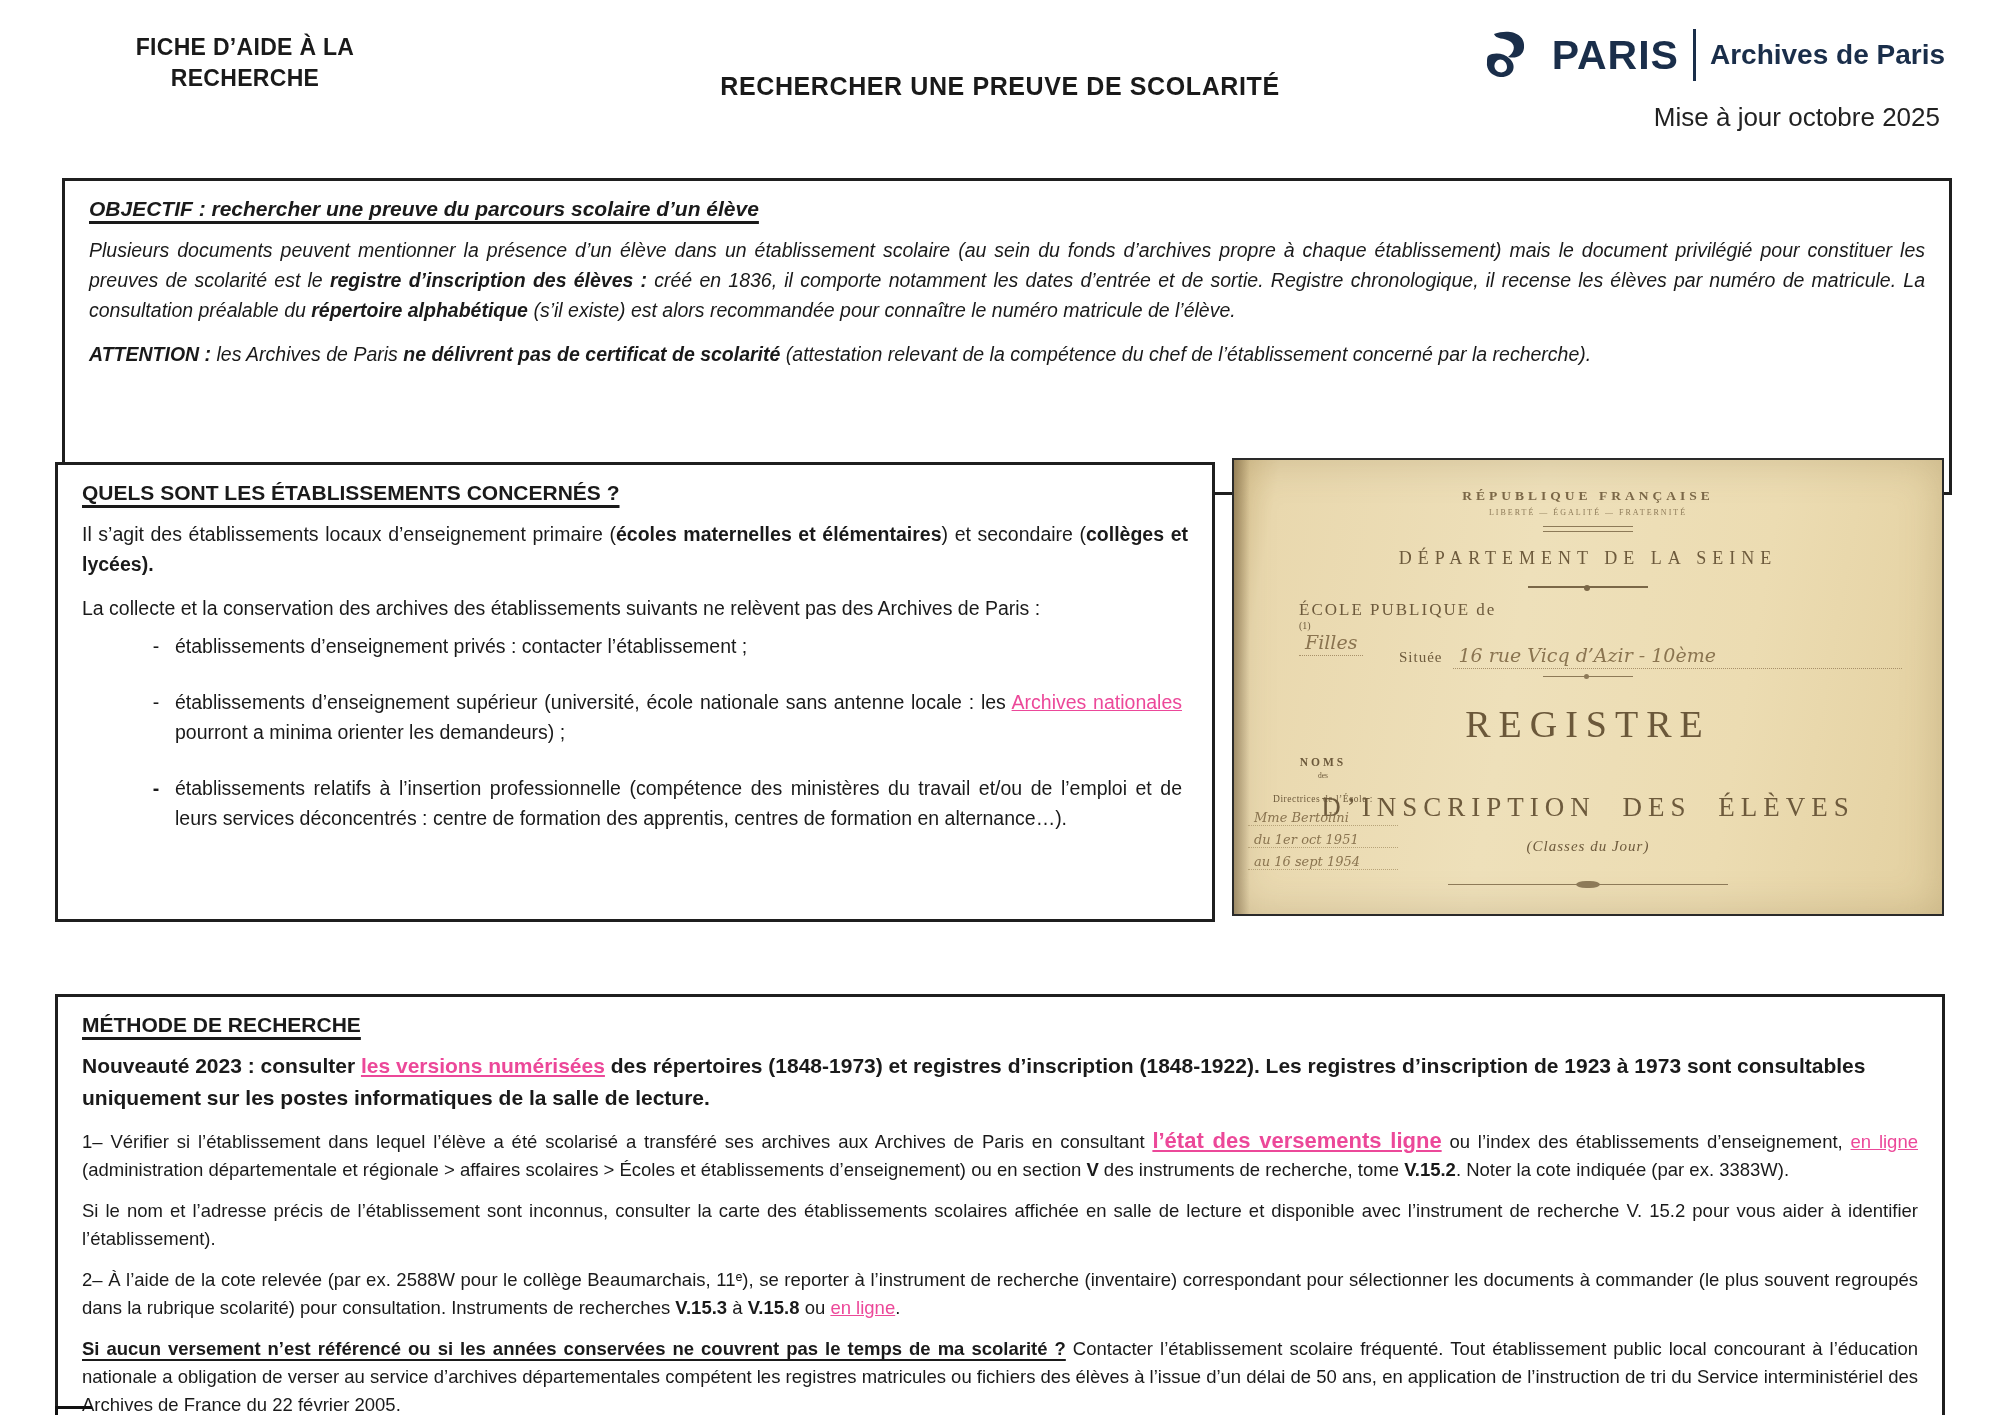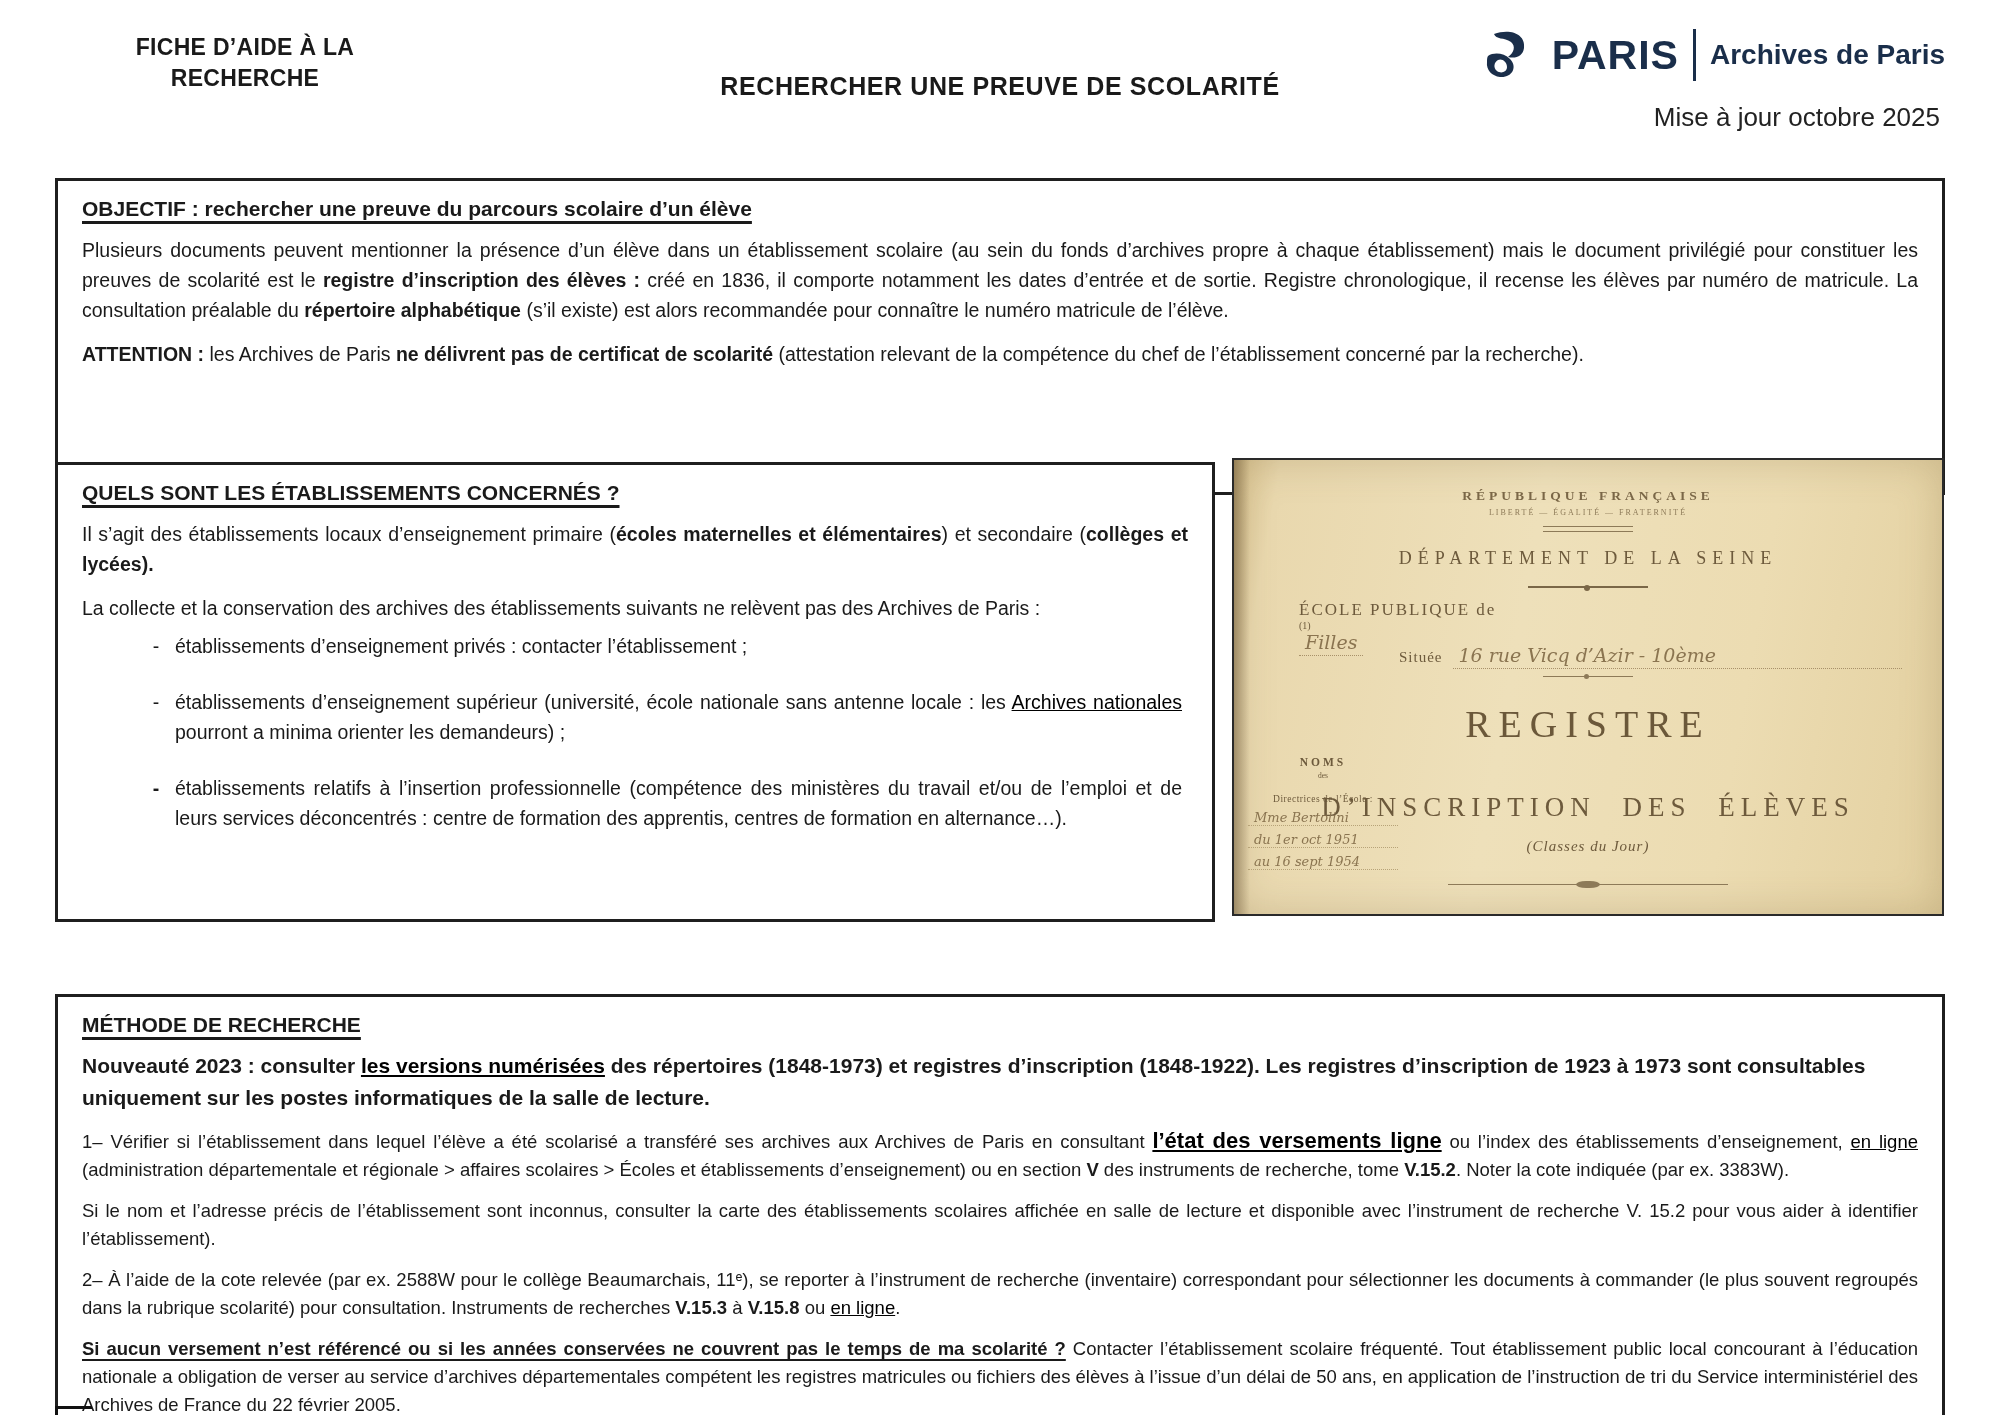--- a/index.html
+++ b/index.html
@@ -12,34 +12,34 @@
   .main-title{position:absolute;left:500px;top:72px;width:1000px;text-align:center;
     font-size:25px;font-weight:700;letter-spacing:.6px;}
   .brand{position:absolute;right:55px;top:26px;display:flex;align-items:center;gap:14px;color:#1a2e4a;}
   .brand .city{font-size:41px;font-weight:800;letter-spacing:1px;}
   .brand .sep{width:3px;height:52px;background:#1a2e4a;}
   .brand .dept{font-size:28px;font-weight:700;}
   .updated{position:absolute;right:60px;top:102px;font-size:26px;color:#222;}
 
   
   .box{position:absolute;border:3px solid #1f1f1f;background:#fff;box-sizing:border-box;padding:12px 24px 10px 24px;}
-  #box-objectif{left:55px;top:178px;width:1890px;height:317px;}
+  #box-objectif{left:62px;top:178px;width:1890px;height:317px;font-style:italic;}
   #box-etab{left:55px;top:462px;width:1160px;height:460px;}
   #box-methode{left:55px;top:956px;width:1890px;height:446px;margin-top:38px;}
 
   .box h2{margin:4px 0 10px 0;font-size:21px;font-weight:700;
     text-decoration:underline;text-decoration-thickness:2.5px;text-underline-offset:5px;}
   .box p{margin:14px 0;text-align:justify;font-size:19.5px;line-height:30px;}
   #box-methode p{font-size:18.5px;line-height:28px;margin:13px 0;}
   #box-methode .nouveaute{font-size:21px;line-height:32px;font-weight:700;text-align:left;}
 
   .seg-b{font-weight:700;}
   .seg-u{text-decoration:underline;text-decoration-thickness:2px;text-underline-offset:4px;}
   .seg-L{font-size:22px;}
-  .seg-a{color:#000000;text-decoration:underline;cursor:pointer;}
+  .seg-a{color:#ec4899;text-decoration:underline;cursor:pointer;}
 
   
   .dash-list{margin:6px 0 0 0;}
   .dash-item{display:flex;margin:0 0 26px 0;}
   .dash-item .marker{width:38px;text-align:center;flex:0 0 38px;margin-left:55px;font-size:19.5px;line-height:30px;}
   .dash-item .itxt{flex:1;text-align:justify;font-size:19.5px;line-height:30px;padding-right:6px;}
 
   
   #registre{position:absolute;left:1232px;top:458px;width:712px;height:458px;box-sizing:border-box;
     border:2px solid #2a2a2a;

